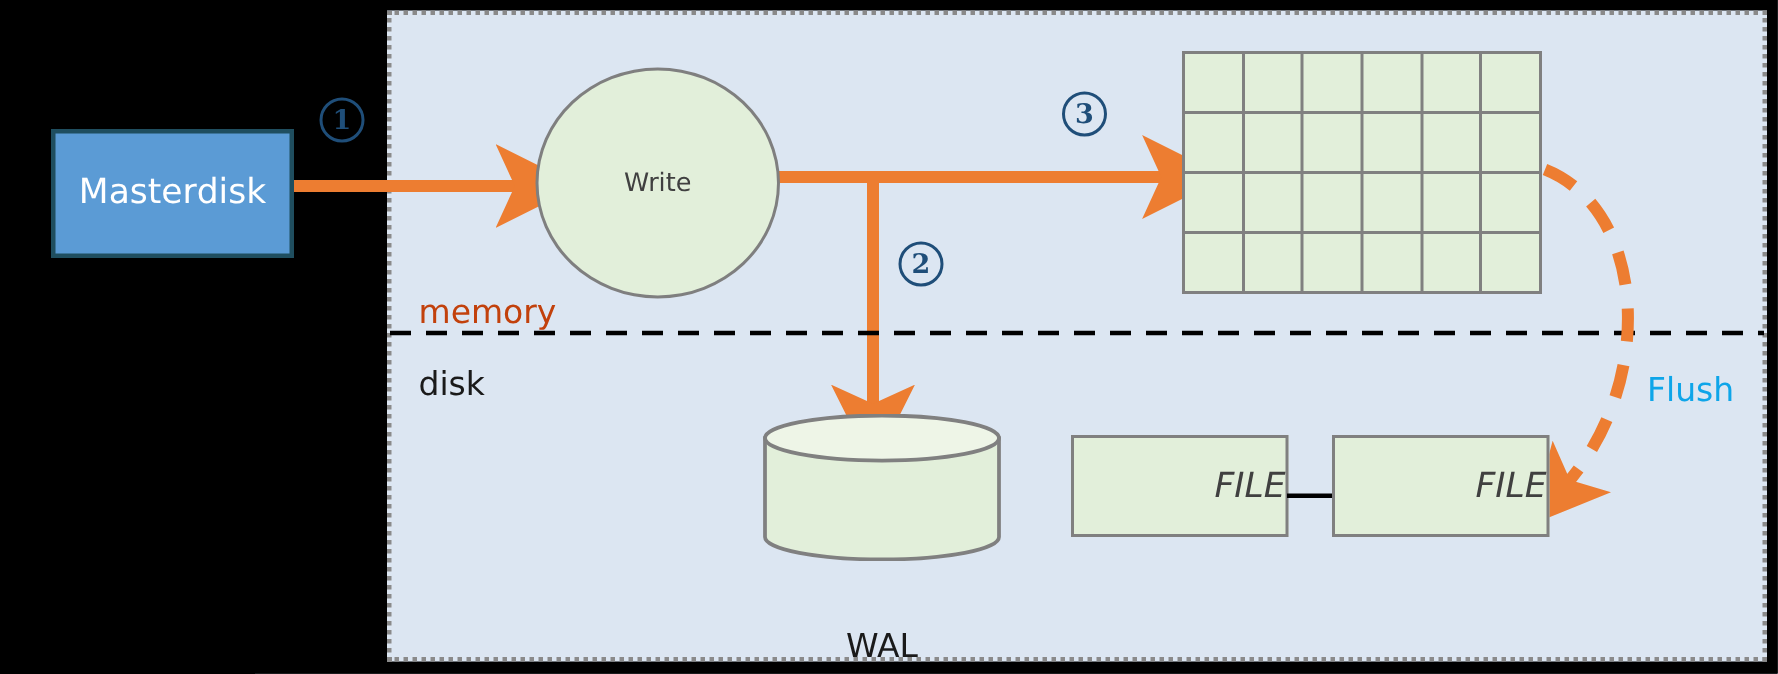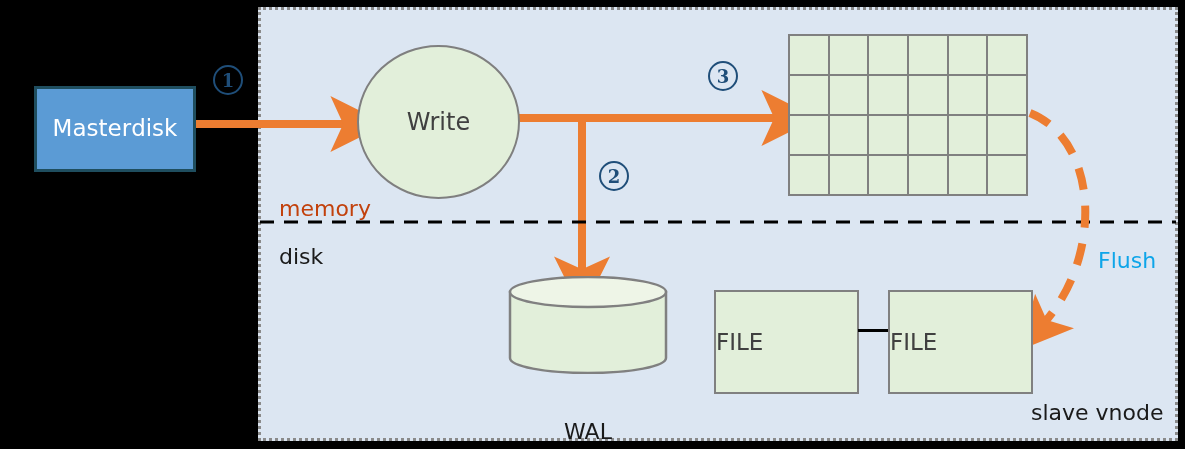--- a/index.html
+++ b/index.html
@@ -82,21 +82,21 @@
     top: 45px;
     width: 163px;
     height: 154px;
     border-radius: 50%;
     background: #e2efda;
     border: 2px solid #7f7f7f;
     box-sizing: border-box;
     display: flex;
     align-items: center;
     justify-content: center;
-    font-size: 24px;
+    font-size: 17px;
     color: #404040;
   }
 
   
   .mem-label {
     position: absolute;
     left: 279px;
     top: 196px;
     font-size: 22px;
     color: #c2410c;
@@ -145,29 +145,30 @@
     font-size: 22px;
     color: #1a1a1a;
     margin-top: 27px;
   }
 
   
   .file-box {
     position: absolute;
     top: 290px;
     width: 145px;
-    height: 104px;
+    height: 68px;
     background: #e2efda;
     border: 2px solid #808080;
     box-sizing: border-box;
     display: flex;
     align-items: center;
-    justify-content: flex-start;
+    justify-content: flex-end;
     font-size: 23px;
     color: #404040;
+    font-style: italic;
   }
   #file-box-1 { left: 714px; }
   #file-box-2 { left: 888px; }
   .file-link {
     position: absolute;
     left: 858px;
     top: 329px;
     width: 31px;
     height: 3px;
     background: #000000;
@@ -282,15 +283,14 @@
   <div class="file-box" id="file-box-1">
     <span>FILE</span>
   </div>
   <div class="file-link"></div>
   <div class="file-box" id="file-box-2">
     <span>FILE</span>
   </div>
 
   <div class="flush-label">Flush</div>
 
-  <div class="slave-label">slave vnode</div>
 
 </div>
 
 </body></html>

